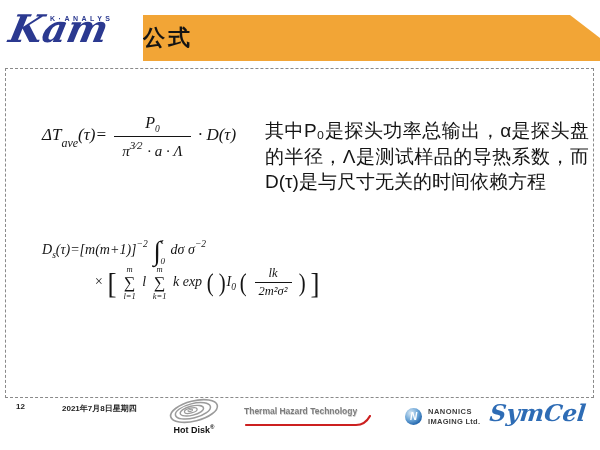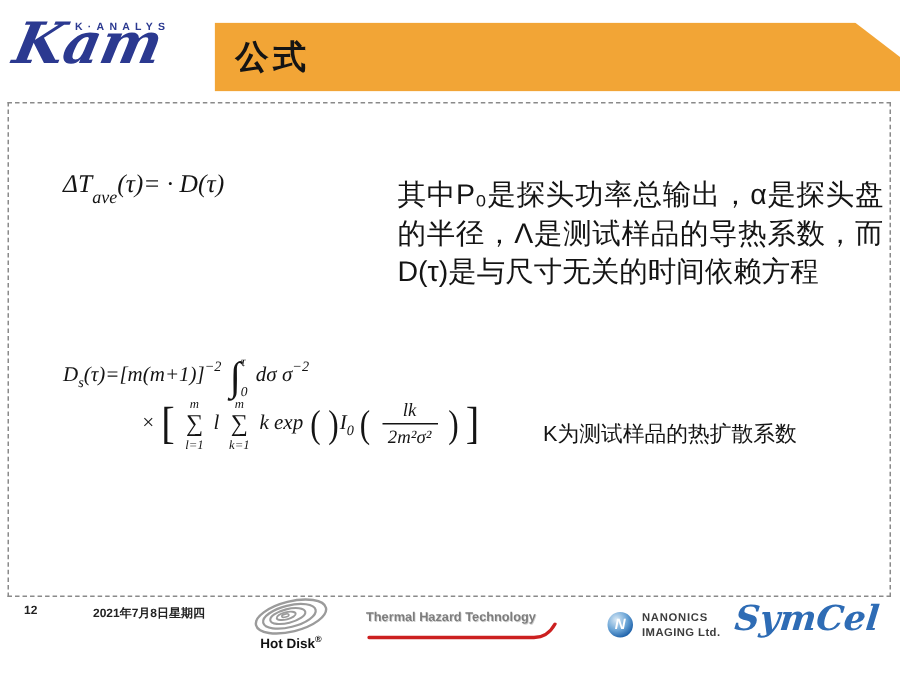--- a/index.html
+++ b/index.html
@@ -15,21 +15,21 @@
   }
   .logo-script{
     position:absolute;left:2px;top:4px;
     font-family:"DejaVu Serif", serif;font-style:italic;font-weight:bold;
     font-size:38px;color:#2B3990;transform:skewX(-12deg);line-height:1.2;
     text-shadow:1px 1px 0 #fff;
   }
   .title-bar{
     position:absolute;left:143px;top:15px;width:457px;height:46px;
     background:#F2A536;display:flex;align-items:center;box-sizing:border-box;
-    padding-left:14px;
+    padding-left:0;
     clip-path:polygon(0 0, calc(100% - 30px) 0, 100% 23px, 100% 100%, 0 100%);
   }
   .slide-title{font-size:22px;font-weight:bold;color:#141414;letter-spacing:3px;}
   
   .content{
     position:absolute;left:5px;top:68px;width:589px;height:330px;
     border:1px dashed #8a8a8a;box-sizing:border-box;background:#fff;
   }
   
   .formula{
@@ -105,20 +105,24 @@
 </div>
 
 <div class="title-bar">
   <span class="slide-title">公式</span>
 </div>
 
 <div class="content">
 
   <div class="formula f1">
     <span>ΔT</span><span class="sub-ave">ave</span><span>(τ)=</span>
+    <span class="frac">
+      <span class="num"><span>P</span><span class="sub">0</span></span>
+      <span class="den"><span>π</span><span class="exp32">3⁄2</span><span> · a · Λ</span></span>
+    </span>
     <span> · D(τ)</span>
   </div>
 
   <div class="para">其中P₀是探头功率总输出，α是探头盘的半径，Λ是测试样品的导热系数，而D(τ)是与尺寸无关的时间依赖方程</div>
 
   <div class="formula f2a">
     <span>D</span><span class="sub">s</span><span>(τ)=[m(m+1)]</span><span class="sup">−2</span>
     <span class="intw">
       <span class="intg">∫</span>
       <span class="intl">
@@ -148,21 +152,20 @@
     <span class="bigp">)</span><span>I</span><span class="sub">0</span>
     <span class="bigp">(</span>
     <span class="frac fr2">
       <span class="num">lk</span>
       <span class="den">2m²σ²</span>
     </span>
     <span class="bigp">)</span>
     <span class="bigb">]</span>
   </div>
 
-  <div class="note">K为测试样品的热扩散系数</div>
 
 </div>
 
 <div class="page-num">12</div>
 <div class="date">2021年7月8日星期四</div>
 
 <div class="hotdisk">
   <svg width="54" height="26" viewBox="0 0 54 26">
     <g fill="none" stroke="#9b9b9b" transform="rotate(-14 27 13)">
       <ellipse cx="27" cy="13" rx="24" ry="10" stroke-width="1.6"></ellipse>

